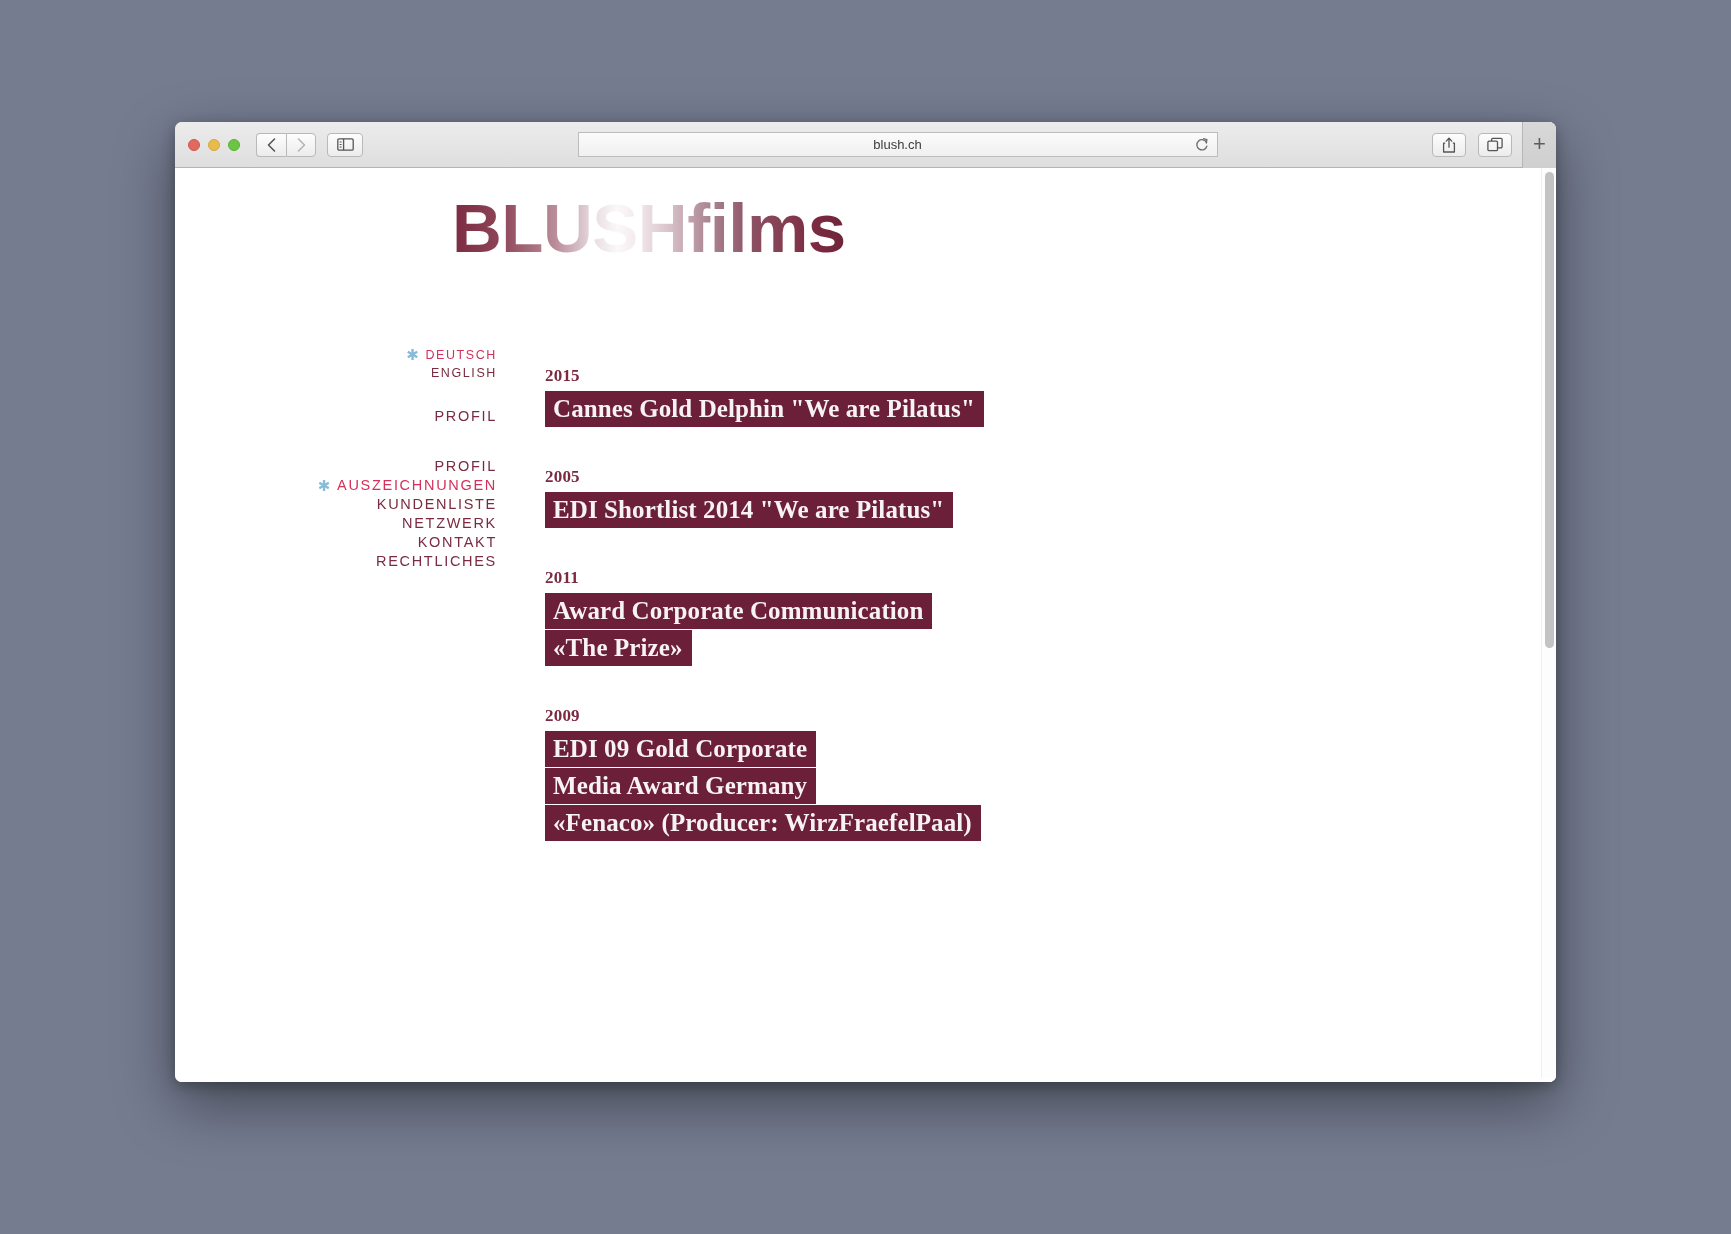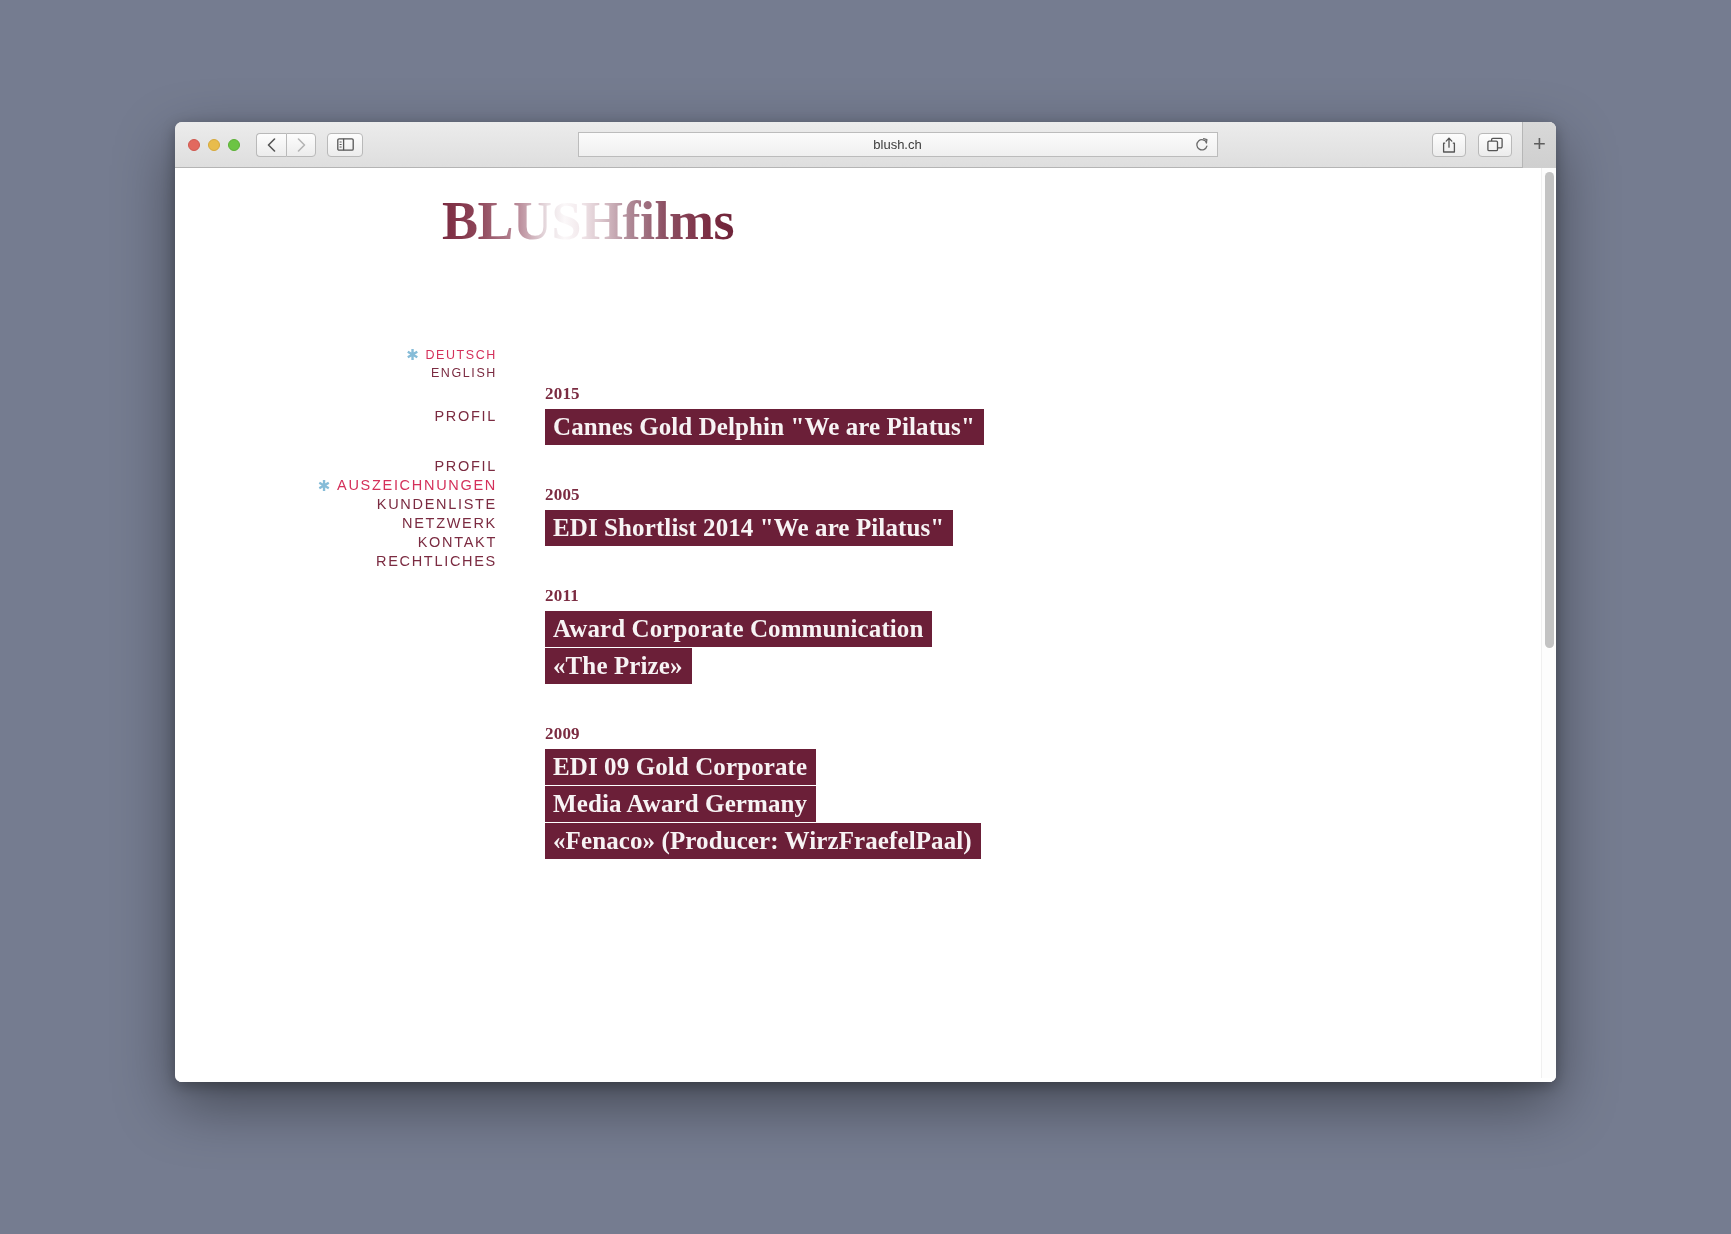--- a/index.html
+++ b/index.html
@@ -104,24 +104,24 @@
 
   #page {
     position: relative;
     width: 100%; height: 100%;
     padding-left: 0;
   }
 
   
   #logo {
     position: absolute;
-    left: 267px; top: 26px;
-    font-family: Liberation Serif, serif;
+    left: 277px; top: 26px;
+    font-family: Liberation Sans, sans-serif;
     font-weight: 700;
-    font-size: 54px;
+    font-size: 69px;
     letter-spacing: -0.5px;
     line-height: 1;
     white-space: nowrap;
     background-image: linear-gradient(to right,
         #7b2b41 0%,
         #8d4457 12%,
         #b98b99 26%,
         #e8dde1 36%,
         #fbf8f9 42%,
         #f3eaed 47%,
@@ -171,21 +171,20 @@
     left: 370px; top: 198px;
     width: 980px;
   }
   .year {
     font-family: "Liberation Serif", serif;
     font-weight: 700;
     font-size: 17px;
     color: #7b2b41;
     letter-spacing: 0.2px;
     margin-bottom: 5px;
-    margin-top: 18px;
   }
   .award-row { line-height: 0; margin-bottom: 2px; }
   .award {
     display: inline-block;
     background: #6b1f38;
     color: #f7f3f4;
     font-family: "Liberation Serif", serif;
     font-weight: 700;
     font-size: 25px;
     line-height: 36px;

